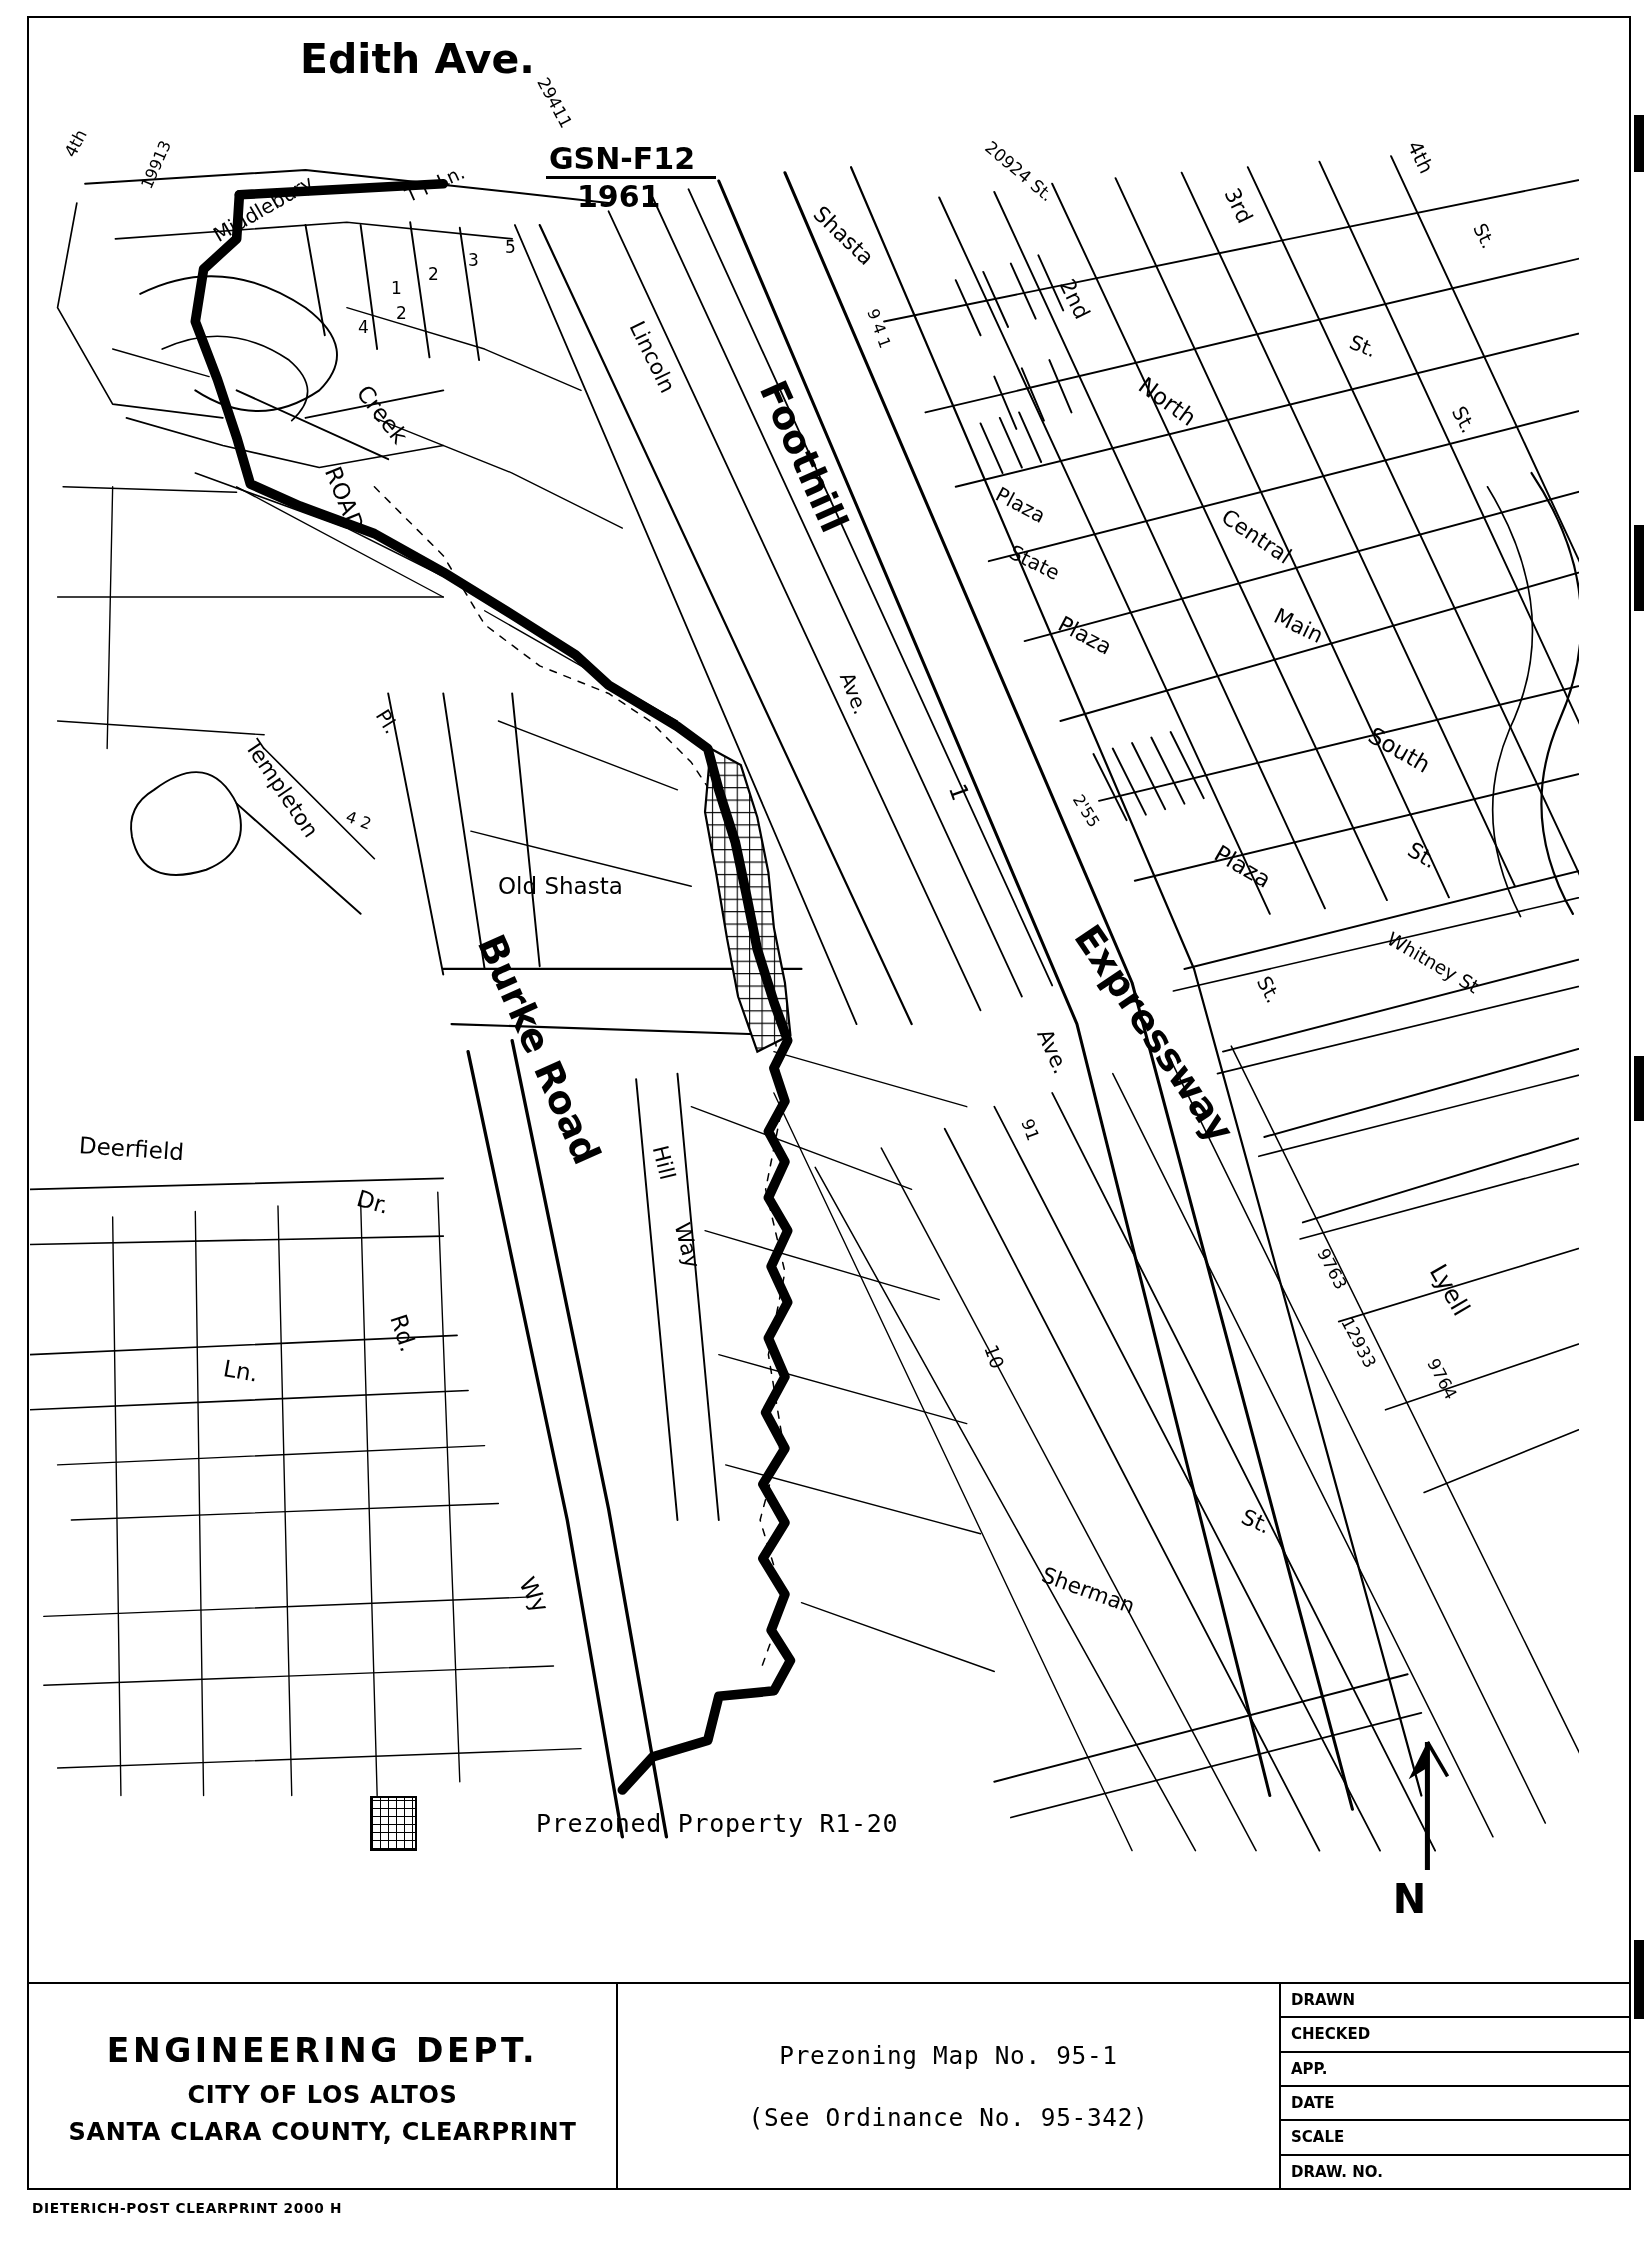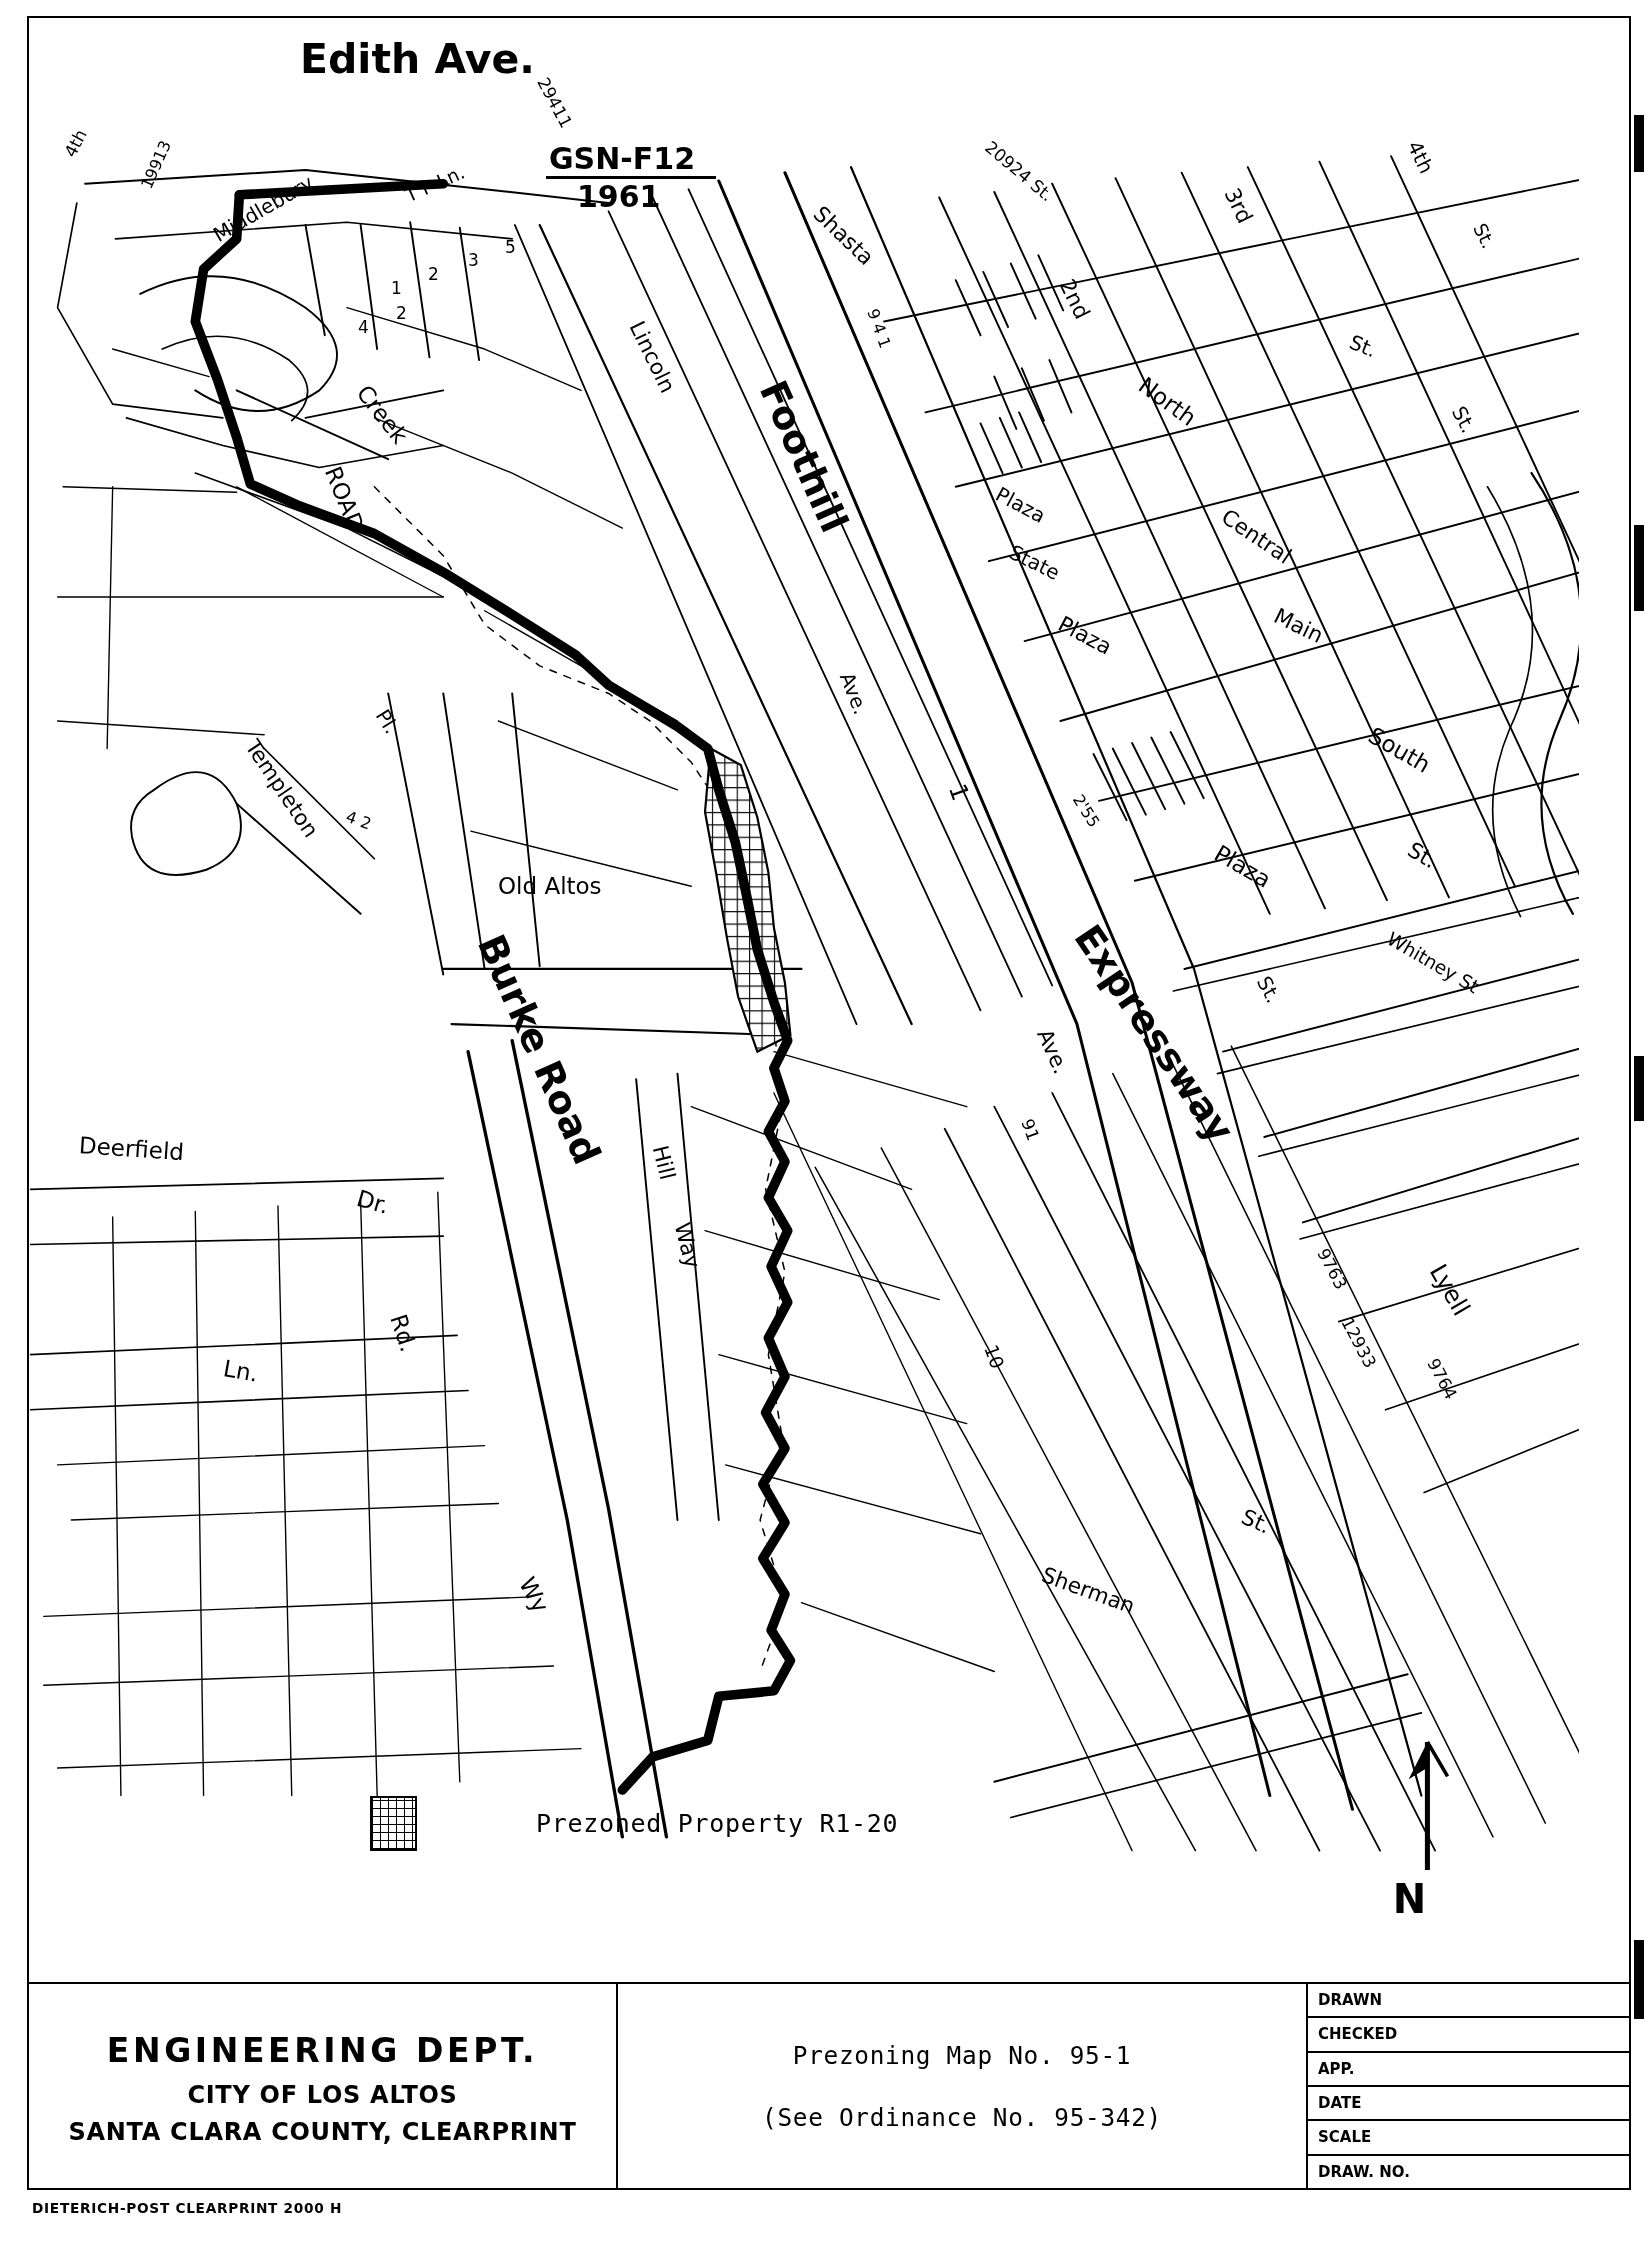--- a/index.html
+++ b/index.html
@@ -23,21 +23,21 @@
   .titleblock{position:absolute;left:27px;top:1982px;width:1604px;height:208px;border:2.9px solid #000;box-sizing:border-box;display:flex;}
   .tb-left{width:589px;border-right:2.9px solid #000;box-sizing:border-box;display:flex;flex-direction:column;
            align-items:center;justify-content:center;padding-top:4.3px;}
   .tb-left .l1{font-family:"DejaVu Sans",sans-serif;font-size:33px;font-weight:700;letter-spacing:3.6px;}
   .tb-left .l2{font-family:"DejaVu Sans",sans-serif;font-size:24px;font-weight:600;letter-spacing:0.7px;margin-top:11.5px;}
   .tb-left .l3{font-family:"DejaVu Sans",sans-serif;font-size:24px;font-weight:600;letter-spacing:0.7px;margin-top:8.6px;}
   .tb-mid{flex:1;border-right:2.9px solid #000;box-sizing:border-box;display:flex;flex-direction:column;
           align-items:center;justify-content:center;}
   .tb-mid .m1{font-family:"DejaVu Sans Mono",monospace;font-size:24.4px;letter-spacing:0.7px;}
   .tb-mid .m2{font-family:"DejaVu Sans Mono",monospace;font-size:24.4px;letter-spacing:0.7px;margin-top:33px;}
-  .tb-right{width:321px;box-sizing:border-box;display:flex;flex-direction:column;}
+  .tb-right{width:348px;box-sizing:border-box;display:flex;flex-direction:column;}
   .tb-row{flex:1;border-bottom:2.2px solid #000;box-sizing:border-box;display:flex;align-items:center;
           padding-left:10px;font-family:"DejaVu Sans",sans-serif;font-size:15px;font-weight:700;}
   .tb-row:last-child{border-bottom:none;}
 
   
   .legend{position:absolute;left:370px;top:1796px;display:flex;align-items:center;}
   .legend-swatch{width:47px;height:55px;border:2.2px solid #000;box-sizing:border-box;
      background-image:
        repeating-linear-gradient(0deg,#000 0 1.4px,transparent 1.4px 8px),
        repeating-linear-gradient(90deg,#000 0 1.4px,transparent 1.4px 8px);}
@@ -242,21 +242,21 @@
         <div class="lbl" style="left: 1072px; top: 898px; font-size: 38px; transform: rotate(56deg); font-weight: 800;">Expressway</div>
         <div class="lbl thin" style="left: 1025px; top: 1006px; font-size: 21.6px; transform: rotate(66deg);">Ave.</div>
         <div class="lbl thin" style="left: 1419px; top: 1240px; font-size: 24.4px; transform: rotate(60deg);">Lyell</div>
         <div class="lbl thin" style="left: 1301px; top: 1226px; font-size: 17px; transform: rotate(62deg);">9763</div>
         <div class="lbl thin" style="left: 1325px; top: 1295px; font-size: 17px; transform: rotate(62deg);">12933</div>
         <div class="lbl thin" style="left: 1411px; top: 1336px; font-size: 17px; transform: rotate(62deg);">9764</div>
         <div class="lbl thin" style="left: 1055px; top: 772px; font-size: 16px; transform: rotate(58deg);">2'55</div>
         <div class="lbl thin" style="left: 231px; top: 716px; font-size: 21.6px; transform: rotate(56deg);">Templeton</div>
         <div class="lbl thin" style="left: 361px; top: 686px; font-size: 20px; transform: rotate(58deg);">Pl.</div>
         <div class="lbl thin" style="left: 320px; top: 788px; font-size: 16px; transform: rotate(20deg);">4 2</div>
-        <div class="lbl thin" style="left: 468px; top: 854px; font-size: 23px; transform: rotate(0deg);">Old  Altos</div>
+        <div class="lbl thin" style="left: 468px; top: 854px; font-size: 23px; transform: rotate(0deg);">Old  Shasta</div>
         <div class="lbl" style="left: 479px; top: 909px; font-size: 38px; transform: rotate(66deg); font-weight: 800;">Burke Road</div>
         <div class="lbl thin" style="left: 642px; top: 1124px; font-size: 21.6px; transform: rotate(76deg);">Hill</div>
         <div class="lbl thin" style="left: 664px; top: 1201px; font-size: 21.6px; transform: rotate(76deg);">Way</div>
         <div class="lbl thin" style="left: 50px; top: 1113px; font-size: 23px; transform: rotate(4deg);">Deerfield</div>
         <div class="lbl thin" style="left: 331px; top: 1166px; font-size: 23px; transform: rotate(16deg);">Dr.</div>
         <div class="lbl thin" style="left: 196px; top: 1336px; font-size: 23px; transform: rotate(10deg);">Ln.</div>
         <div class="lbl thin" style="left: 380px; top: 1292px; font-size: 23px; transform: rotate(72deg);">Rd.</div>
         <div class="lbl thin" style="left: 507px; top: 1554px; font-size: 23px; transform: rotate(62deg);">Wy</div>
         <div class="lbl thin" style="left: 1017px; top: 1543px; font-size: 21.6px; transform: rotate(20deg);">Sherman</div>
         <div class="lbl thin" style="left: 1218px; top: 1485px; font-size: 21.6px; transform: rotate(24deg);">St.</div>

